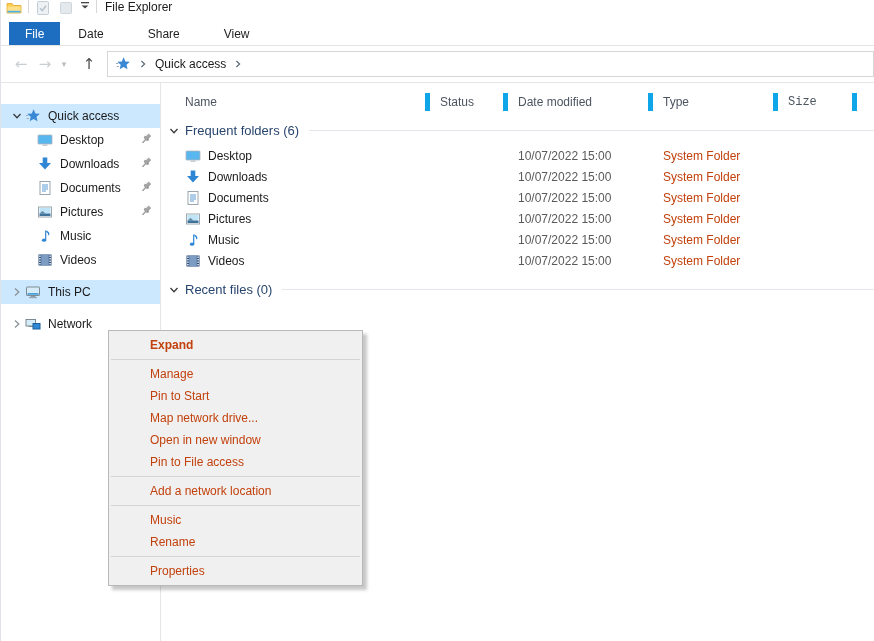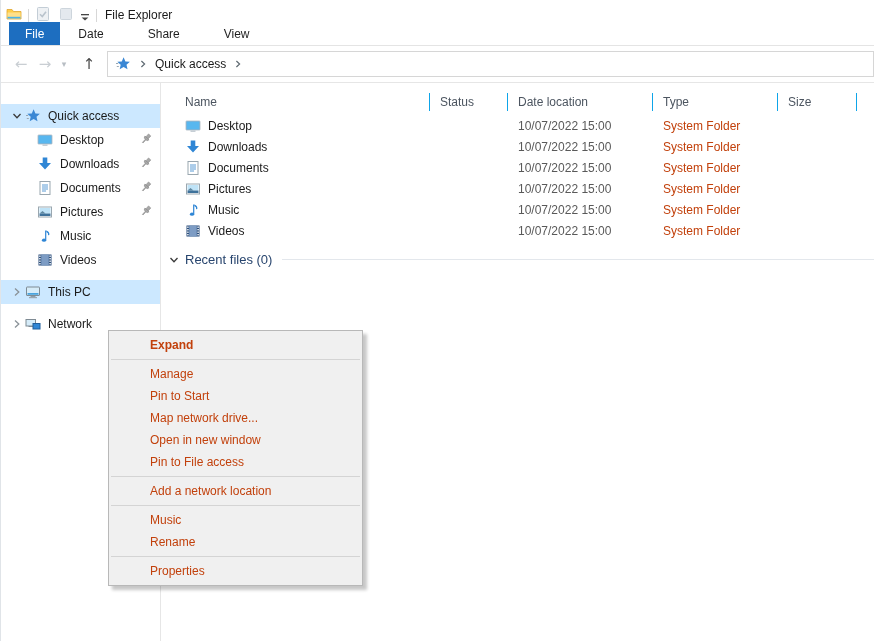--- a/index.html
+++ b/index.html
@@ -1,21 +1,21 @@
 <!DOCTYPE html>
 <html><head>
 <meta charset="utf-8">
 <style>
   * { margin:0; padding:0; box-sizing:border-box; }
   html,body { width:874px; height:641px; background:#fff; overflow:hidden;
     font-family:"Liberation Sans", sans-serif; font-size:12px; color:#1a1a1a; }
   .window { position:relative; width:874px; height:641px; border-left:1px solid #e0e4e8; background:#fff; }
 
   
-  .titlebar { height:22px; display:flex; align-items:flex-end; padding-left:5px; }
+  .titlebar { height:22px; display:flex; align-items:flex-start; padding-left:5px; }
   .tb-sep { width:1px; height:13px; background:#d7d7d7; margin:0 6px; }
   .qat-btn { display:flex; align-items:center; }
   .title-text { font-size:12px; color:#1a1a1a; margin-left:2px; }
 
   
   .tabs { height:24px; display:flex; align-items:stretch; border-bottom:1px solid #e4e4e4; }
   .tab { padding:4px 16px; display:flex; align-items:center; color:#1e1e1e; }
   .tab.active { background:#1d6ec0; color:#fff; margin-left:8px; }
 
   
@@ -34,26 +34,26 @@
   .side-row { height:24px; display:flex; align-items:center; position:relative; }
   .side-row.selected { background:#cce8ff; }
   .side-row.root-gap { margin-top:8px; }
   .side-chevron { width:16px; margin-left:8px; display:flex; justify-content:center; }
   .side-icon { width:16px; height:16px; margin-right:7px; }
   .side-row.child { padding-left:36px; }
   .side-pin { position:absolute; right:7px; top:4px; width:14px; height:14px; }
 
   .main { flex:1; position:relative; padding-top:5px; }
   .cols { height:27px; display:flex; align-items:center; color:#4c5560; }
-  .col { height:18px; display:flex; align-items:center; border-right:1px solid #0ea5e9; }
+  .col { height:18px; display:flex; align-items:center; border-right:5px solid #0ea5e9; }
   .col.c-name { width:269px; padding-left:24px; }
   .col.c-status { width:78px; padding-left:10px; }
   .col.c-date { width:145px; padding-left:10px; }
   .col.c-type { width:125px; padding-left:10px; }
-  .col.c-size { width:79px; padding-left:10px; }
+  .col.c-size { width:79px; padding-left:10px;font-family:Liberation Mono, monospace; }
 
   .group-header { display:flex; align-items:center; margin:8px 0 7px 8px; }
   .group-title { color:#28456e; font-size:13px; margin-left:6px; white-space:nowrap; }
   .group-line { flex:1; border-top:1px solid #e3e7ec; margin-left:10px; }
 
   .row { height:21px; display:flex; align-items:center; }
   .cell-name { width:269px; padding-left:24px; display:flex; align-items:center; gap:7px; }
   .cell-status { width:78px; }
   .cell-date { width:145px; padding-left:10px; color:#595959; }
   .cell-type { width:125px; padding-left:10px; color:#c2410c; }
@@ -301,25 +301,32 @@
             <use href="#i-network"></use>
           </svg>
         <span>Network</span>
       </div>
     </div>
 
     <div class="main">
       <div class="cols">
         <div class="col c-name">Name</div>
         <div class="col c-status">Status</div>
-        <div class="col c-date">Date location</div>
+        <div class="col c-date">Date modified</div>
         <div class="col c-type">Type</div>
         <div class="col c-size">Size</div>
       </div>
 
+      <div class="group-header">
+        <svg class="ic-sm">
+            <use href="#i-chev-down"></use>
+          </svg>
+        <span class="group-title">Frequent folders (6)</span>
+        <span class="group-line"></span>
+      </div>
 
       <div class="row">
         <div class="cell-name">
             <svg class="file-icon">
               <use href="#i-desktop"></use>
             </svg>
             <span>Desktop</span>
           </div>
         <div class="cell-status"></div>
         <div class="cell-date">10/07/2022 15:00</div>

